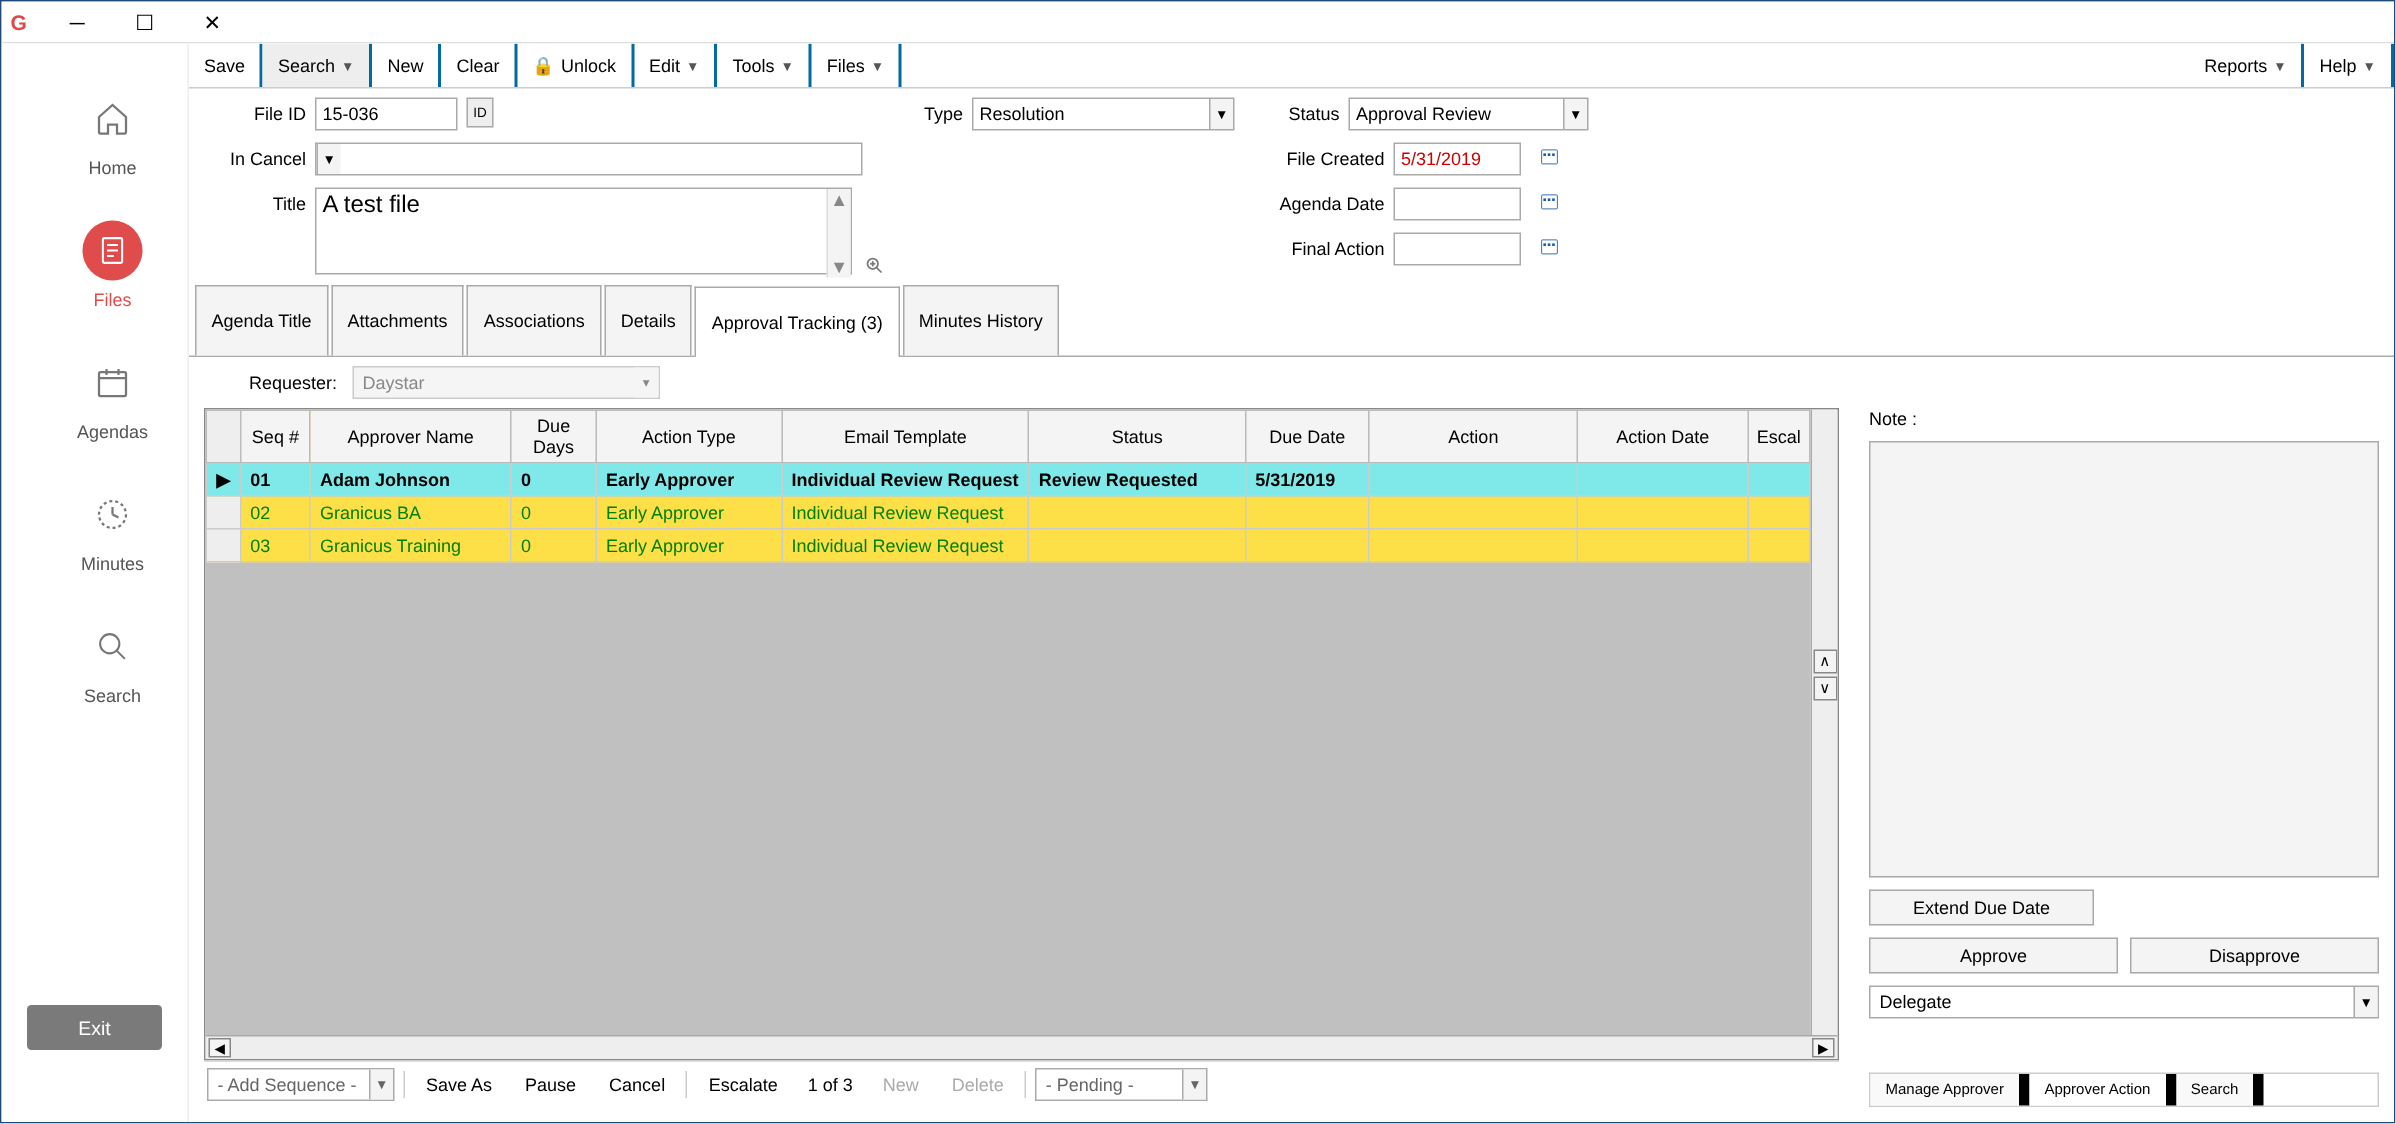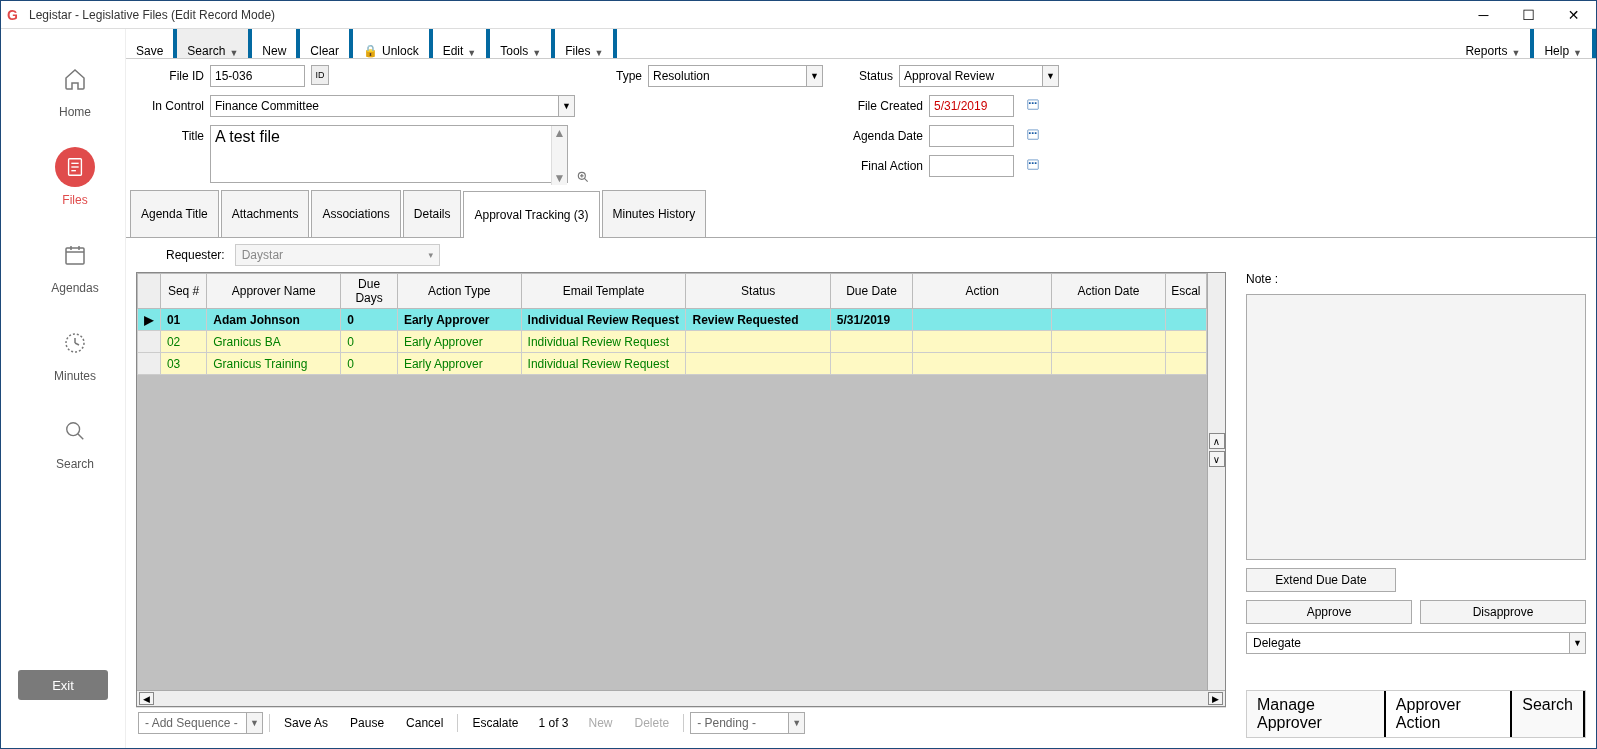--- a/index.html
+++ b/index.html
@@ -12,21 +12,21 @@
 .win-btn { width: 45px; height: 28px; display: flex; align-items: center; justify-content: center; font-size: 14px; cursor: pointer; }
 .body-area { flex: 1; display: flex; background: #fff; overflow: hidden; }
 .sidebar { width: 125px; background: #fff; border-right: 1px solid #eee; display: flex; flex-direction: column; align-items: center; padding-top: 30px; gap: 28px; }
 .side-item { display: flex; flex-direction: column; align-items: center; gap: 6px; color: #555; cursor: pointer; font-size: 13px; margin-left: 24px; }
 .side-item.active .side-icon { background: #e04b4b; color: #fff; }
 .side-item.active { color: #e04b4b; }
 .side-icon { width: 40px; height: 40px; border-radius: 50%; display: flex; align-items: center; justify-content: center; font-size: 20px; color: #777; }
 .exit-btn { margin-top: auto; margin-bottom: 48px; width: 90px; height: 30px; background: #7a7a7a; color: #fff; border: none; border-radius: 3px; cursor: pointer; font-size: 13px; }
 .main { flex: 1; display: flex; flex-direction: column; overflow: hidden; }
 .toolbar { height: 30px; border-bottom: 1px solid #ccc; display: flex; align-items: stretch; padding: 0; gap: 0; }
-.tb-btn { padding: 0 10px; display: flex; align-items: flex-end; gap: 4px; border-right: 4px solid #0369a1; cursor: pointer; font-size: 13px; }
+.tb-btn { padding: 0 10px; display: flex; align-items: center; gap: 4px; border-right: 2px solid #0369a1; cursor: pointer; font-size: 13px; }
 .tb-btn.search-active { background: #eee; }
 .tb-arrow { font-size: 9px; color: #555; }
 .tb-right { margin-left: auto; display: flex; }
 .ez-row { height: 34px; display: flex; align-items: center; gap: 10px; padding: 0 10px; }
 .ez-label { color: #000; font-size: 12px; }
 .ez-input { width: 275px; height: 22px; border: 1px solid #aaa; padding: 0 4px; }
 .mag-icon { width: 18px; height: 18px; display: inline-flex; align-items: center; justify-content: center; color: #777; cursor: pointer; }
 .form-area { padding: 6px 10px 0 10px; display: flex; gap: 40px; }
 .form-col { display: flex; flex-direction: column; gap: 8px; }
 .form-row { display: flex; align-items: flex-start; gap: 6px; }
@@ -44,56 +44,55 @@
 .cal-btn { width: 18px; height: 18px; display: inline-flex; align-items: center; justify-content: center; margin-left: 4px; cursor: pointer; color: #1a5da8; }
 .tabs-row { display: flex; border-bottom: 1px solid #aaa; margin-top: 4px; padding-left: 4px; }
 .tab { padding: 16px 10px; border: 1px solid #aaa; border-bottom: none; margin-right: 2px; background: #f4f4f4; cursor: pointer; font-size: 12px; }
 .tab.active { background: #fff; position: relative; top: 1px; }
 .requester-row { display: flex; align-items: center; gap: 10px; padding: 6px 40px; }
 .req-dd { width: 205px; height: 22px; border: 1px solid #ccc; background: #f5f5f5; display: flex; align-items: center; color: #888; }
 .req-dd span { padding: 0 6px; flex: 1; }
 .content-split { flex: 1; display: flex; gap: 20px; padding: 0 10px 10px 10px; overflow: hidden; }
 .grid-area { flex: 1; display: flex; flex-direction: column; border: 1px solid #888; overflow: hidden; }
 .grid { flex: 1; overflow: auto; background: #c0c0c0; }
-table { border-collapse: collapse; width: 100%; background: #fef9c3; }
+table { border-collapse: collapse; width: 100%; background: #fde047; }
 th { background: #f4f4f4; border: 1px solid #bbb; padding: 3px 4px; font-weight: normal; font-size: 12px; text-align: center; }
 td { border: 1px solid #ccc; padding: 3px 6px; font-size: 12px; height: 22px; }
 tr.selected td { background: #7fe8e8; font-weight: bold; color: #000; }
 tr.normal td { color: #008000; }
 .row-handle { width: 20px; background: #eee; text-align: center; color: #555; }
 .grid-scroll-v { width: 18px; background: #eee; border-left: 1px solid #aaa; display: flex; flex-direction: column; align-items: center; justify-content: flex-start; padding-top: 160px; gap: 2px; }
 .grid-scroll-v .sv-btn { width: 16px; height: 16px; border: 1px solid #888; background: #f4f4f4; font-size: 10px; display: flex; align-items: center; justify-content: center; }
 .grid-scroll-h { height: 16px; background: #eee; border-top: 1px solid #aaa; display: flex; align-items: center; justify-content: space-between; padding: 0 2px; }
 .grid-scroll-h .sh-btn { width: 15px; height: 13px; border: 1px solid #888; background: #f4f4f4; font-size: 9px; display: flex; align-items: center; justify-content: center; }
 .side-panel { width: 340px; display: flex; flex-direction: column; gap: 8px; }
 .note-label { font-size: 12px; }
 .note-box { flex: 1; min-height: 230px; border: 1px solid #aaa; background: #f4f4f4; position: relative; }
 .btn-row { display: flex; gap: 8px; }
 .action-btn { flex: 1; height: 24px; border: 1px solid #aaa; background: #f4f4f4; cursor: pointer; font-size: 12px; }
 .delegate-dd { height: 22px; border: 1px solid #aaa; display: flex; align-items: center; }
 .delegate-dd span { padding: 0 6px; flex: 1; font-size: 12px; }
 .side-tabs { display: flex; border: 1px solid #ccc; }
-.side-tab { padding: 5px 10px; border-right: 2px solid #000000; cursor: pointer; font-size: 16px; background: #f9f9f9; }
+.side-tab { padding: 5px 10px; border-right: 7px solid #000000; cursor: pointer; font-size: 10px; background: #f9f9f9; }
 .side-tab.active { background: #fff; }
 .bottom-bar { display: flex; align-items: center; gap: 6px; padding: 4px 2px; border-top: 1px solid #ddd; }
 .bb-dd { width: 125px; height: 22px; border: 1px solid #aaa; display: flex; align-items: center; font-size: 12px; color: #666; }
 .bb-dd span { flex: 1; padding: 0 6px; }
 .bb-btn { padding: 0 8px; height: 22px; border: none; background: none; cursor: pointer; font-size: 12px; }
 .bb-btn.disabled { color: #aaa; }
 .bb-sep { width: 1px; height: 18px; background: #ccc; }
 .grid-wrap { display: flex; flex: 1; overflow: hidden; }
 svg { display: block; }
 </style>
 </head>
 <body>
 
 <div class="window">
   <div class="title-bar">
     <span class="logo">G</span>
-    <span class="title">Legistar - Legislative Files (Edit Record Mode)</span>
     <div class="win-btns">
       <div class="win-btn">─</div>
       <div class="win-btn">☐</div>
       <div class="win-btn close">✕</div>
     </div>
   </div>
 
   <div class="body-area">
     <div class="sidebar">
       <div class="side-item">
@@ -193,23 +192,22 @@
 
 
       <div class="form-area">
         <div class="form-col">
           <div class="form-row">
             <span class="form-label">File ID</span>
             <input class="text-input" style="width: 95px;" value="15-036">
             <div class="id-btn">ID</div>
           </div>
           <div class="form-row">
-            <span class="form-label">In Control</span>
+            <span class="form-label">In Cancel</span>
             <div class="dropdown" style="width:365px">
-              <span>Finance Committee</span>
                 <div class="dd-arrow">▼</div>
             </div>
           </div>
           <div class="form-row">
             <span class="form-label">Title</span>
             <div class="title-wrap">
               <textarea class="title-box" style="">A test file</textarea>
               <div class="title-scroll">
                   <span>▲</span>
                   <span>▼</span>

